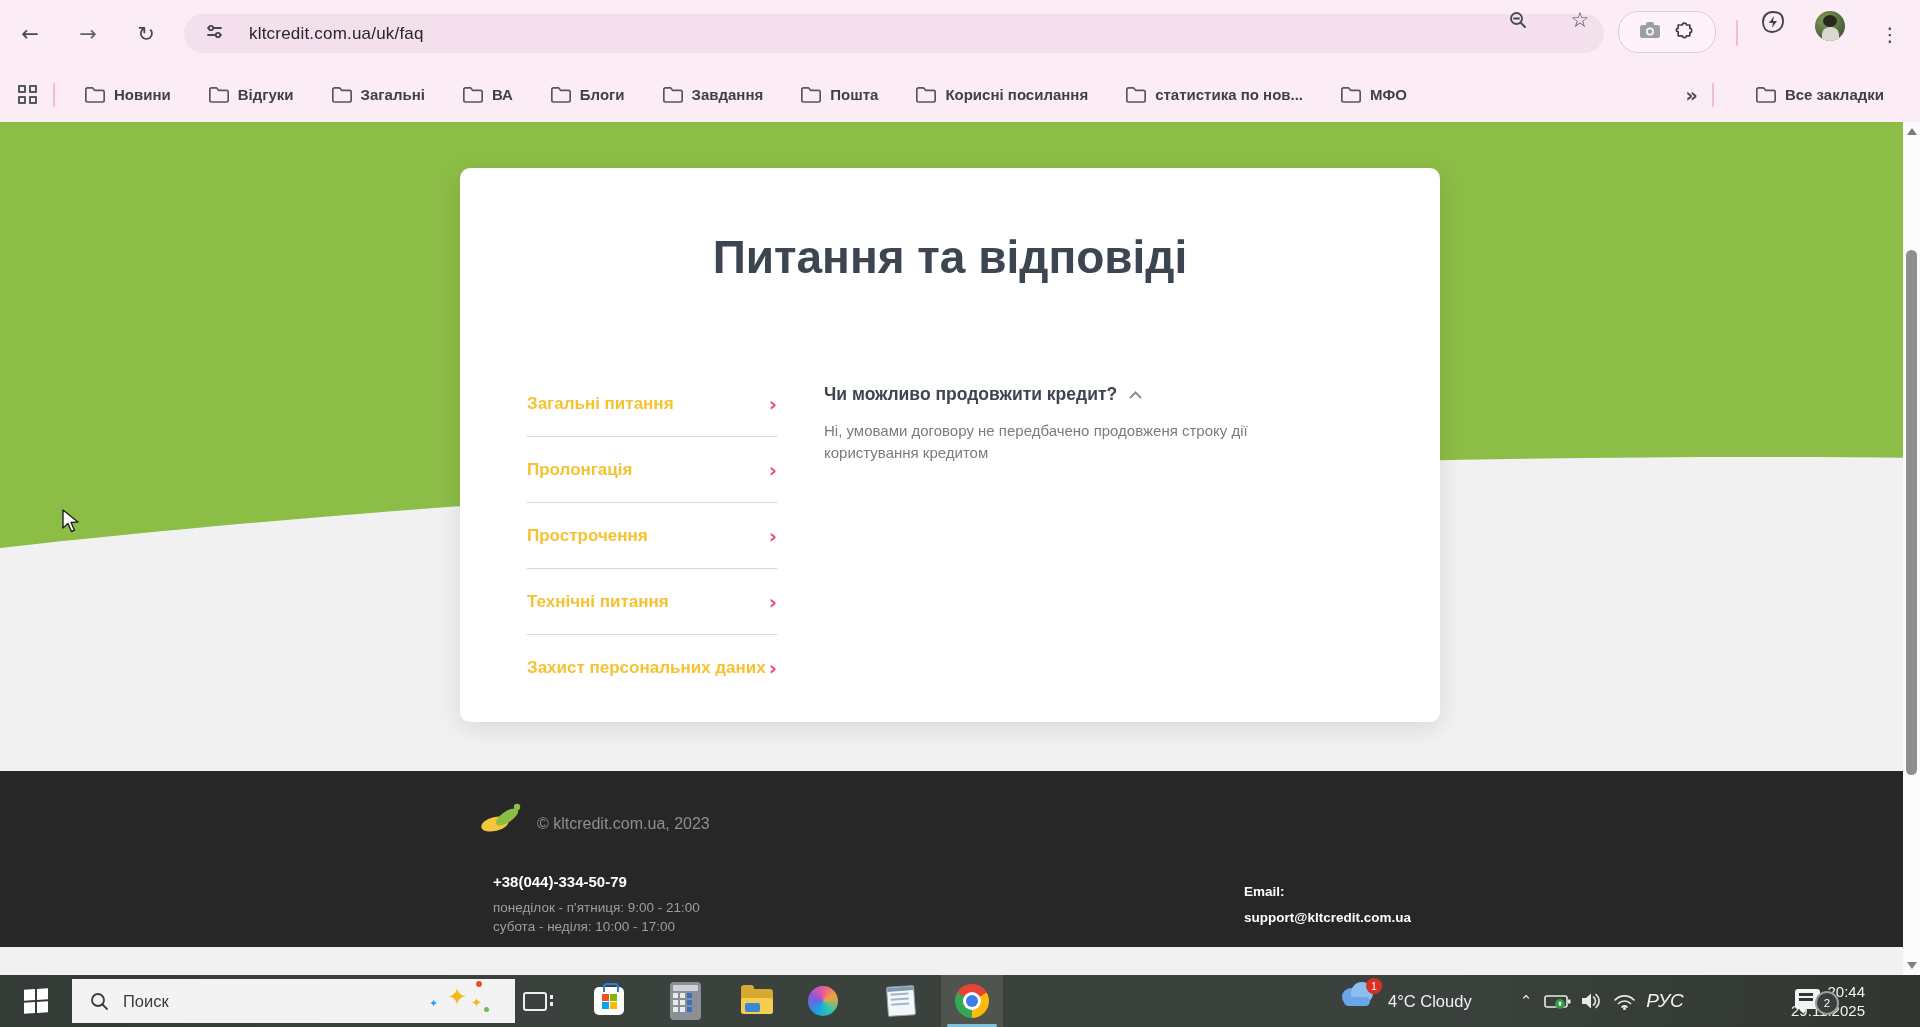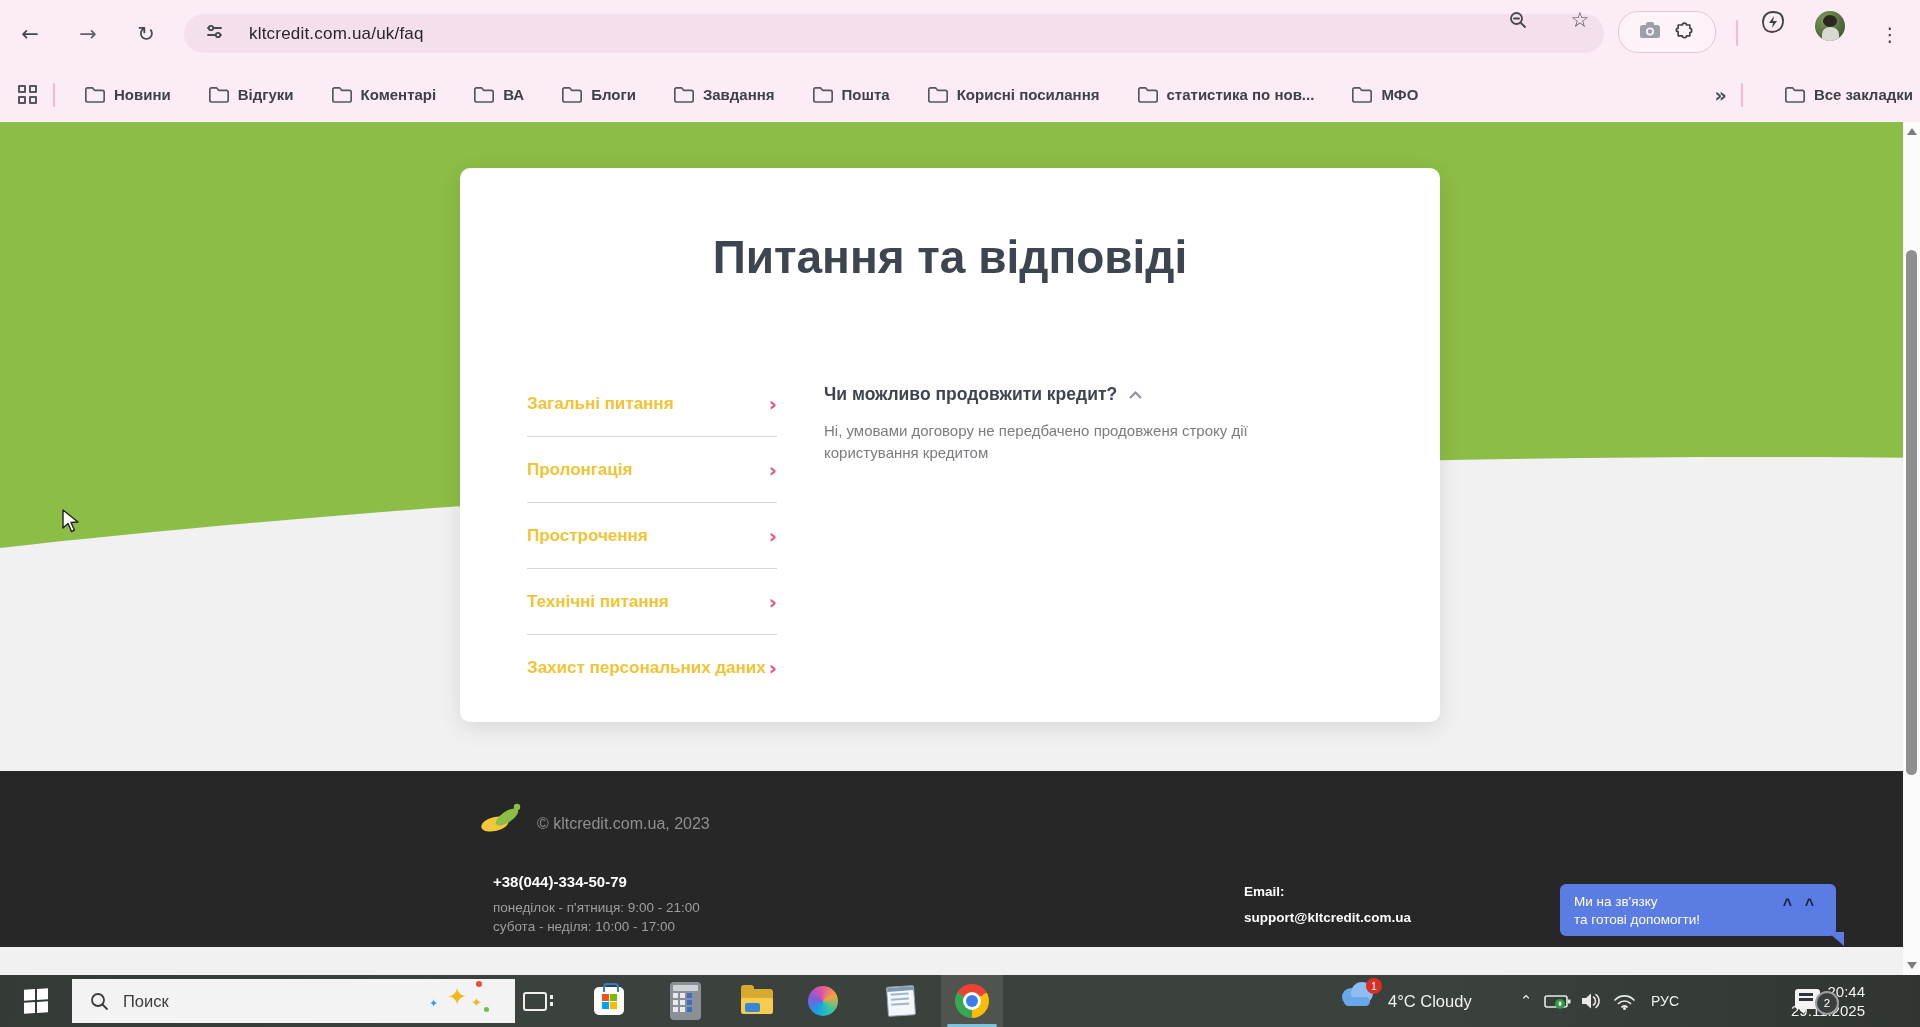--- a/index.html
+++ b/index.html
@@ -99,21 +99,21 @@
   .notepad::before{content:"";position:absolute;left:3px;top:6px;width:18px;height:2px;background:#9fb6c8;box-shadow:0 5px 0 #9fb6c8,0 10px 0 #9fb6c8;}
   .notepad::after{content:"";position:absolute;left:0;top:0;width:26px;height:4px;background:#7e99b0;}
   .chromehl{left:941px;top:0;width:62px;height:52px;background:rgba(255,255,255,.10);}
   .chromeul{left:947px;top:49px;width:50px;height:3px;background:#7fc3da;border-radius:2px;}
   .chrome{width:34px;height:34px;border-radius:50%;background:conic-gradient(from -60deg,#ea4335 0 120deg,#fbbc05 0 240deg,#34a853 0 360deg);position:relative;}
   .chrome::before{content:"";position:absolute;left:8px;top:8px;width:18px;height:18px;border-radius:50%;background:#fff;}
   .chrome::after{content:"";position:absolute;left:11px;top:11px;width:12px;height:12px;border-radius:50%;background:#3b7ded;}
   .cloudwrap{left:1338px;top:6px;width:46px;height:40px;}
   .badge{position:absolute;background:#d93025;color:#fff;border-radius:50%;font-size:10.5px;display:flex;align-items:center;justify-content:center;}
   .weathertxt{left:1388px;top:0;height:52px;display:flex;align-items:center;font-size:16.5px;color:#f2f2f2;}
-  .traytxt{font-size:14px;color:#f2f2f2;}
+  .traytxt{font-size:19px;color:#f2f2f2;font-style:italic;}
   .clock{left:1770px;top:7px;width:95px;text-align:right;font-size:15px;line-height:19px;color:#f2f2f2;}
   .notif{left:1795px;top:12px;width:44px;height:30px;}
   .notifico{position:absolute;left:0;top:2px;width:25px;height:20px;background:#f4f4f4;border-radius:3px;}
   .notifico::before{content:"";position:absolute;left:4px;top:4px;width:14px;height:2.5px;background:#30353a;box-shadow:0 5px 0 #30353a;}
   .notifico::after{content:"";position:absolute;left:3px;bottom:-5px;border-left:6px solid transparent;border-right:2px solid transparent;border-top:6px solid #f4f4f4;}
   .notifcount{position:absolute;right:0;top:4px;width:20px;height:20px;border:2px solid #9a9ea2;border-radius:50%;
               background:#3a3f3b;color:#fff;font-size:11.5px;display:flex;align-items:center;justify-content:center;}
   .caret{color:#eee;font-family:"DejaVu Sans",sans-serif;font-size:15px;}
 
   .cursor{left:62px;top:509px;z-index:20;}
@@ -203,21 +203,21 @@
       <div class="bm">
         <svg width="20" height="17" viewBox="0 0 24 20" fill="none" stroke="#54585e" stroke-width="2" stroke-linejoin="round">
             <path d="M1 4 a2 2 0 0 1 2-2 h6 l2.5 3 H21 a2 2 0 0 1 2 2 v10 a2 2 0 0 1-2 2 H3 a2 2 0 0 1-2-2 z"></path>
           </svg>
         <span>Відгуки</span>
         </div>
       <div class="bm">
         <svg width="20" height="17" viewBox="0 0 24 20" fill="none" stroke="#54585e" stroke-width="2" stroke-linejoin="round">
             <path d="M1 4 a2 2 0 0 1 2-2 h6 l2.5 3 H21 a2 2 0 0 1 2 2 v10 a2 2 0 0 1-2 2 H3 a2 2 0 0 1-2-2 z"></path>
           </svg>
-        <span>Коментарі</span>
+        <span>Загальні</span>
         </div>
       <div class="bm">
         <svg width="20" height="17" viewBox="0 0 24 20" fill="none" stroke="#54585e" stroke-width="2" stroke-linejoin="round">
             <path d="M1 4 a2 2 0 0 1 2-2 h6 l2.5 3 H21 a2 2 0 0 1 2 2 v10 a2 2 0 0 1-2 2 H3 a2 2 0 0 1-2-2 z"></path>
           </svg>
         <span>ВА</span>
         </div>
       <div class="bm">
         <svg width="20" height="17" viewBox="0 0 24 20" fill="none" stroke="#54585e" stroke-width="2" stroke-linejoin="round">
             <path d="M1 4 a2 2 0 0 1 2-2 h6 l2.5 3 H21 a2 2 0 0 1 2 2 v10 a2 2 0 0 1-2 2 H3 a2 2 0 0 1-2-2 z"></path>
@@ -251,21 +251,21 @@
       <div class="bm">
         <svg width="20" height="17" viewBox="0 0 24 20" fill="none" stroke="#54585e" stroke-width="2" stroke-linejoin="round">
             <path d="M1 4 a2 2 0 0 1 2-2 h6 l2.5 3 H21 a2 2 0 0 1 2 2 v10 a2 2 0 0 1-2 2 H3 a2 2 0 0 1-2-2 z"></path>
           </svg>
         <span>МФО</span>
         </div>
     </div>
 
     <div class="chev2">»</div>
     <div class="vsep" style="height:24px;margin-right:20px;"></div>
-    <div class="bm" style="margin-right:7px;padding-left:22px;">
+    <div class="bm" style="margin-right:36px;padding-left:22px;">
       <svg width="20" height="17" viewBox="0 0 24 20" fill="none" stroke="#54585e" stroke-width="2" stroke-linejoin="round">
           <path d="M1 4 a2 2 0 0 1 2-2 h6 l2.5 3 H21 a2 2 0 0 1 2 2 v10 a2 2 0 0 1-2 2 H3 a2 2 0 0 1-2-2 z"></path>
         </svg>
       <span>Все закладки</span>
     </div>
   </div>
 
   <div class="abs pagearea">
     <svg class="abs" style="left:0;top:0;" width="1920" height="649" viewBox="0 0 1920 649" preserveAspectRatio="none">
       <path d="M0 0 H1920 V336 C1250 328 480 372 0 426 Z" fill="#8cbd46"></path>
@@ -324,27 +324,20 @@
       <div>понеділок - п'ятниця: 9:00 - 21:00</div>
       <div>субота - неділя: 10:00 - 17:00</div>
     </div>
 
 
     <div class="abs" style="left:1212px;top:113px;margin-left:32px;">
       <div class="flabel">Email:</div>
       <div class="fvalue">support@kltcredit.com.ua</div>
     </div>
 
-    <div class="abs chat">
-      <div class="chattext">
-        <div>Ми на зв'язку</div>
-        <div>та готові допомогти!</div>
-      </div>
-      <div class="chateyes">^ ^</div>
-    </div>
   </div>
 
   <div class="abs sbar">
     <div class="abs sarrow up"></div>
     <div class="abs sthumb"></div>
     <div class="abs sarrow down"></div>
   </div>
 
   <div class="abs taskbar">
     <div class="abs startbtn">

